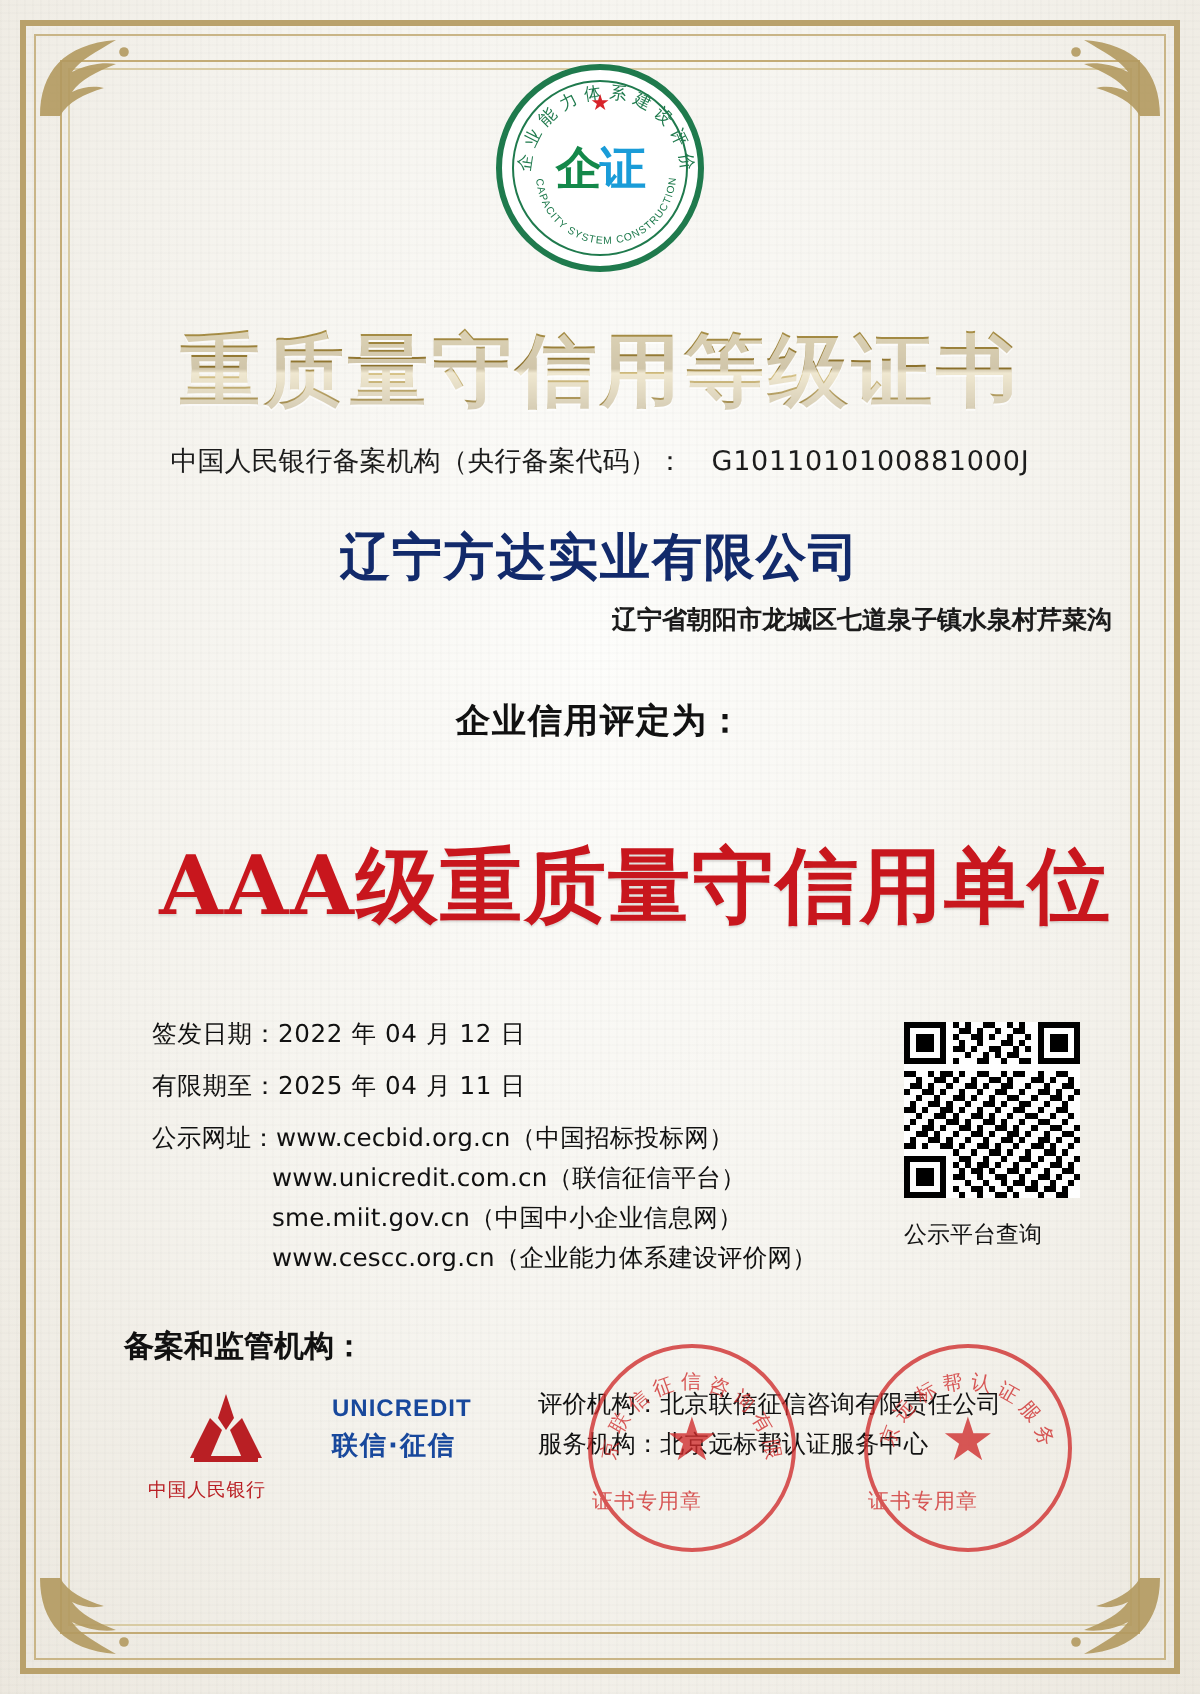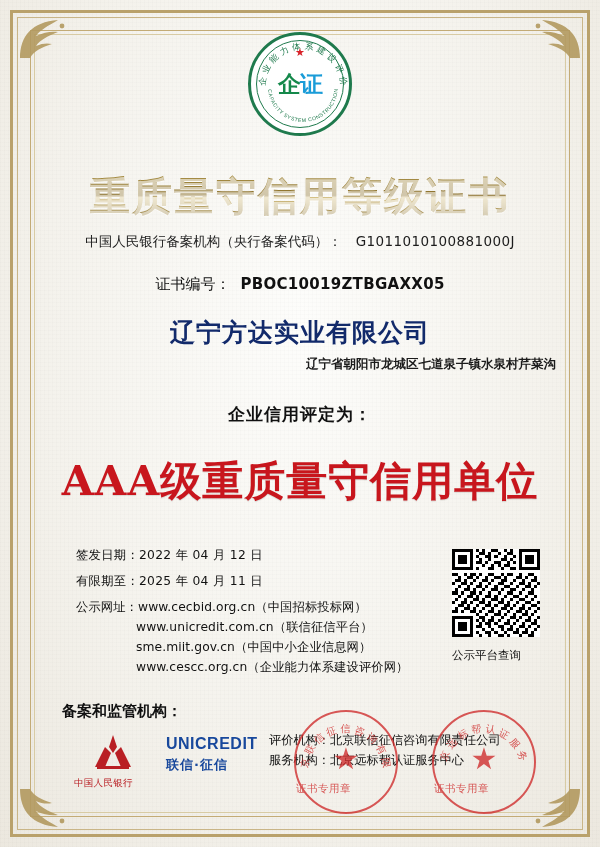--- a/index.html
+++ b/index.html
@@ -128,21 +128,21 @@
     top: 12px; left: 50%;
     transform: translateX(-50%);
     color: #d8232a;
     font-size: 11px;
     line-height: 11px;
   }
 
   
   .title {
     text-align: center;
-    margin-top: 33px;
+    margin-top: 22px;
     font-family: "DejaVu Sans", sans-serif;
     font-weight: bold;
     font-size: 40px;
     letter-spacing: 2px;
     color: #8a7434;
     background: linear-gradient(180deg, #b39b52 0%, #8a6f2b 48%, #d8c58c 52%, #7d6426 100%);
     -webkit-background-clip: text;
     background-clip: text;
     -webkit-text-fill-color: transparent;
     text-shadow: 0 1px 0 rgba(255,255,255,.6);
@@ -188,22 +188,22 @@
     text-align: center;
     margin-top: 30px;
     font-size: 17px;
     font-weight: bold;
     color: #111;
     font-family: "DejaVu Sans", sans-serif;
     letter-spacing: 1px;
   }
 
   .grade {
-    text-align: center;
-    margin-top: 28px;
+    text-align: right;
+    margin-top: 44px;
     font-size: 41px;
     font-weight: bold;
     color: #c8161d;
     font-family: "DejaVu Serif", serif;
     letter-spacing: 1px;
     text-shadow: 0 1px 1px rgba(0,0,0,.12);
   }
 
   
   .details {
@@ -277,21 +277,21 @@
     font-family: "DejaVu Sans", sans-serif;
   }
   .pboc-name {
     margin-top: 4px;
     font-size: 9.5px;
     color: #b91f24;
     letter-spacing: .3px;
   }
   .unicredit { padding-top: 2px; }
   .uc-en {
-    font-size: 16px;
+    font-size: 12px;
     font-weight: bold;
     color: #18489c;
     letter-spacing: .5px;
     font-family: "Liberation Sans", sans-serif;
   }
   .uc-cn {
     margin-top: 3px;
     font-size: 13px;
     font-weight: bold;
     color: #18489c;
@@ -399,23 +399,20 @@
         </div>
       </div>
     </div>
 
     <div class="title">重质量守信用等级证书</div>
 
     <div class="subtitle">
       <span>中国人民银行备案机构（央行备案代码）：</span><span class="code">G1011010100881000J</span>
     </div>
 
-    <div class="cert-no">
-      <span class="label">证书编号：</span><span class="value">PBOC10019ZTBGAXX05</span>
-    </div>
 
     <div class="company">辽宁方达实业有限公司</div>
     <div class="address">辽宁省朝阳市龙城区七道泉子镇水泉村芹菜沟</div>
 
     <div class="rated-as">企业信用评定为：</div>
 
     <div class="grade">AAA级重质量守信用单位</div>
 
     <div class="details">
 

